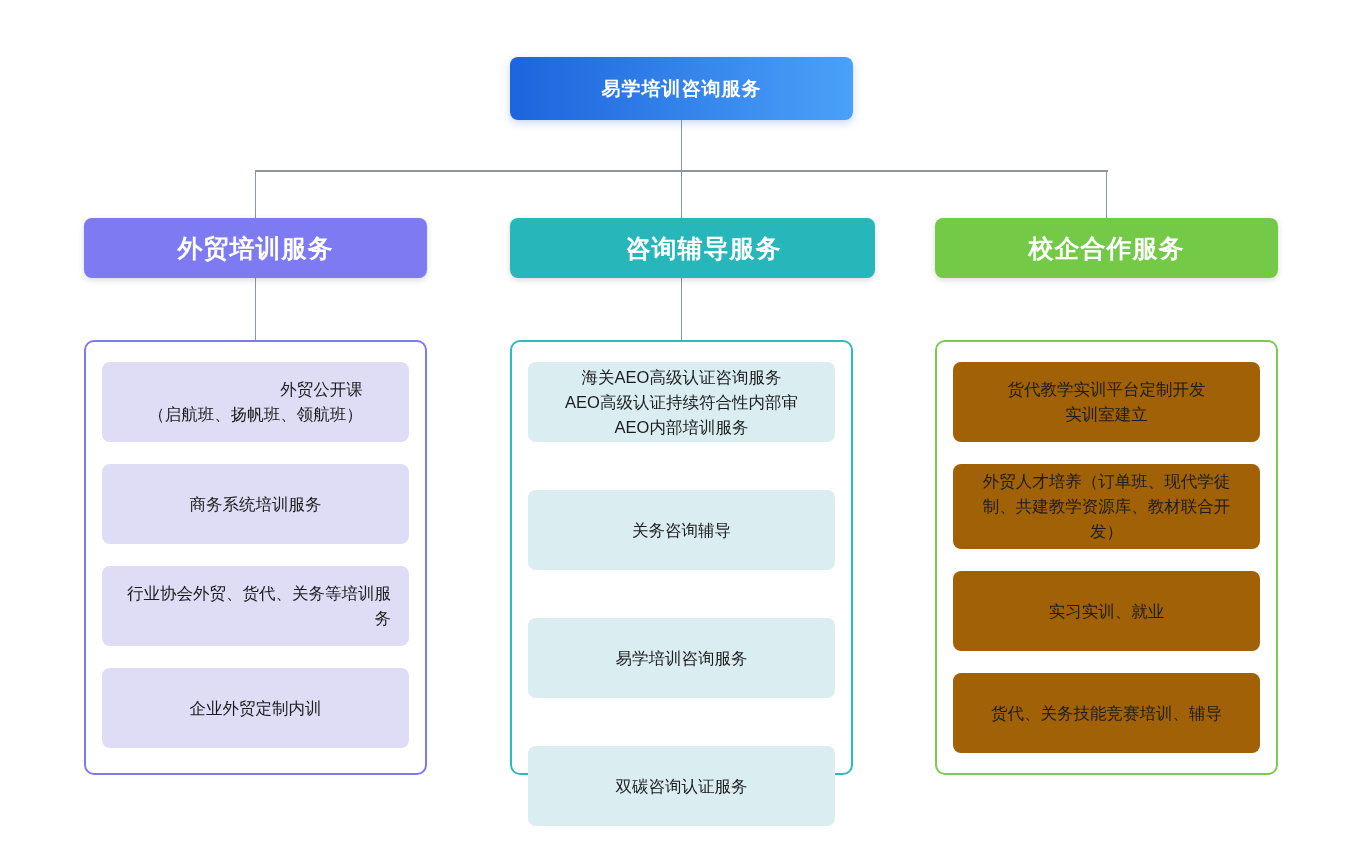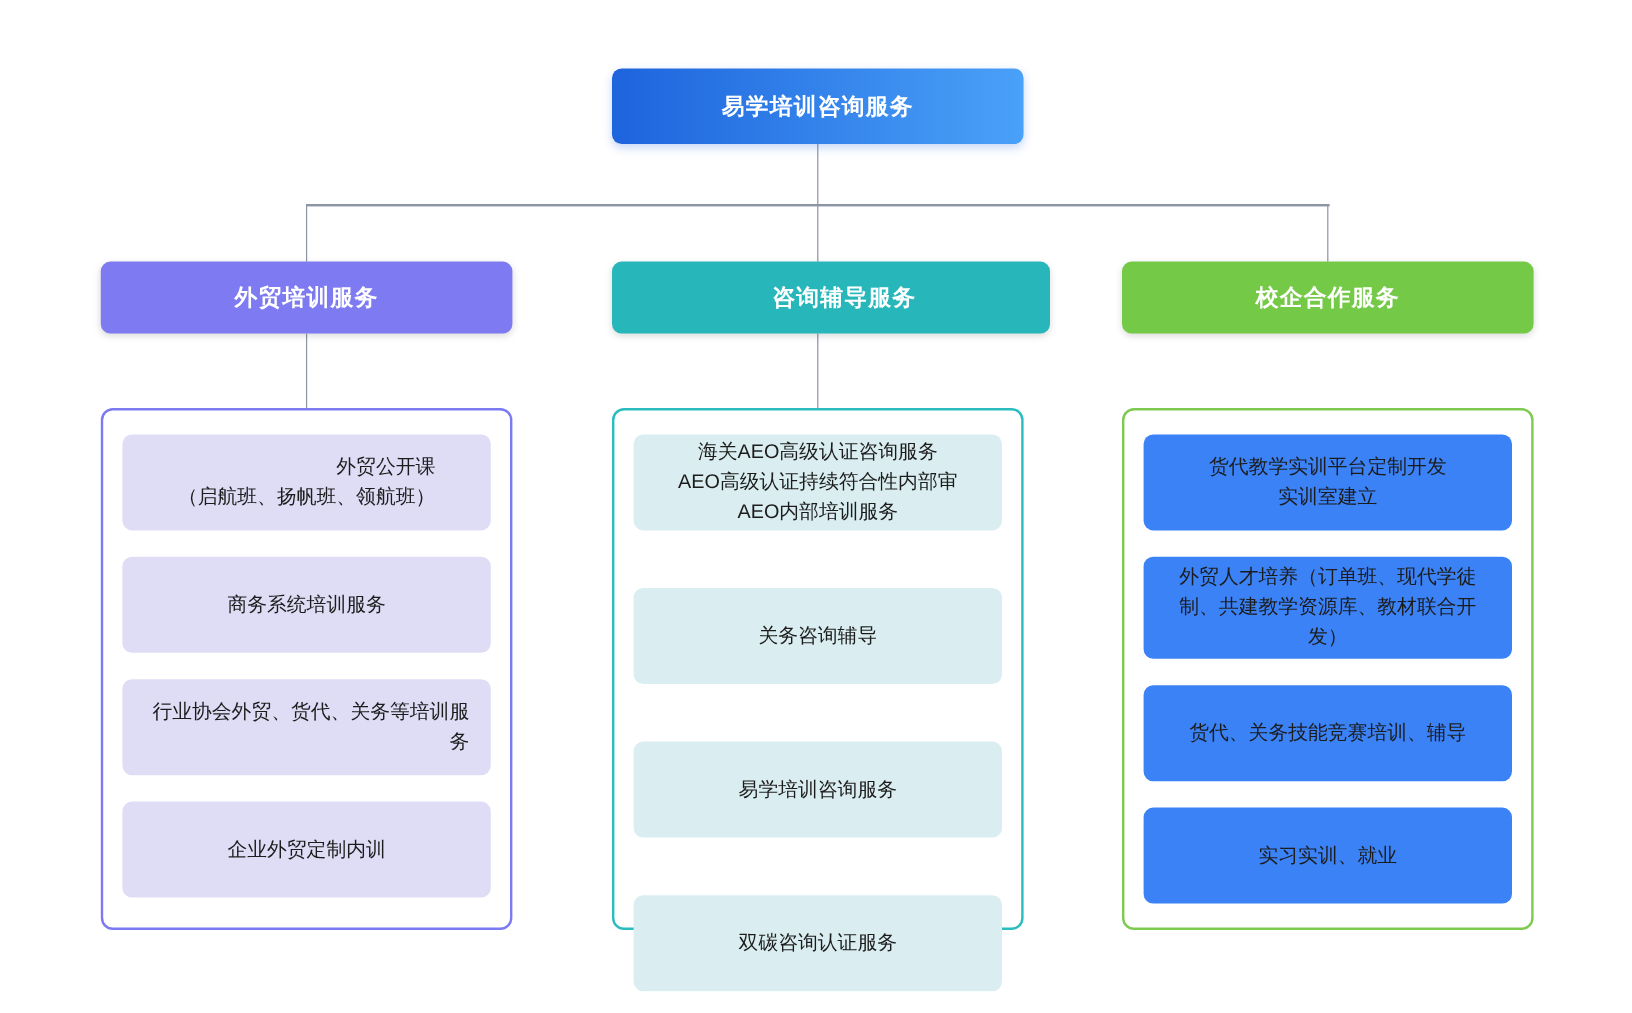--- a/index.html
+++ b/index.html
@@ -27,21 +27,21 @@
     box-shadow: 0 3px 8px rgba(30, 100, 220, 0.25);
   }
 
   
   .branch-header {
     position: absolute;
     top: 218px;
     width: 343px; height: 60px;
     border-radius: 8px;
     color: #ffffff;
-    font-size: 19px; font-weight: 700; letter-spacing: 1px;
+    font-size: 25px; font-weight: 700; letter-spacing: 1px;
     display: flex; align-items: center; justify-content: center;
     box-shadow: 0 2px 6px rgba(0,0,0,0.15);
   }
   .col1 .branch-header { left: 84px;  background: #7d7af2; }
   .col2 .branch-header { left: 510px; background: #27b6ba; padding-left: 22px; }
   .col3 .branch-header { left: 935px; background: #74ca47; }
 
   
   .branch-container {
     position: absolute;
@@ -65,21 +65,21 @@
     padding: 8px 18px;
     display: flex; align-items: center; justify-content: center;
     text-align: center;
     font-size: 16.5px;
     line-height: 25px;
     color: #1c1c1c;
     white-space: pre-line;
   }
   .col1 .service-item { background: #dfddf6; text-align: right; }
   .col2 .service-item { background: #daeef1; }
-  .col3 .service-item { background: #3b82f6; }
+  .col3 .service-item { background: #a16207; }
 </style>
 </head>
 <body>
 
 <div class="stage">
 
   <div class="line" style="left:680.75px; top:120px; width:1.5px; height:50.5px;"></div>
   <div class="line" style="left:255px; top:170px; width:852.5px; height:1.5px;"></div>
   <div class="line" style="left:254.75px; top:170px; width:1.5px; height:48px;"></div>
   <div class="line" style="left:680.75px; top:170px; width:1.5px; height:48px;"></div>
@@ -111,18 +111,18 @@
       <div class="service-item">双碳咨询认证服务</div>
     </div>
   </div>
 
   <div class="col3">
     <div class="branch-header">校企合作服务</div>
     <div class="branch-container">
       <div class="service-item">货代教学实训平台定制开发
 实训室建立</div>
       <div class="service-item">外贸人才培养（订单班、现代学徒制、共建教学资源库、教材联合开发）</div>
+      <div class="service-item">实习实训、就业</div>
       <div class="service-item">货代、关务技能竞赛培训、辅导</div>
-      <div class="service-item">实习实训、就业</div>
     </div>
   </div>
 
 </div>
 
 </body></html>

